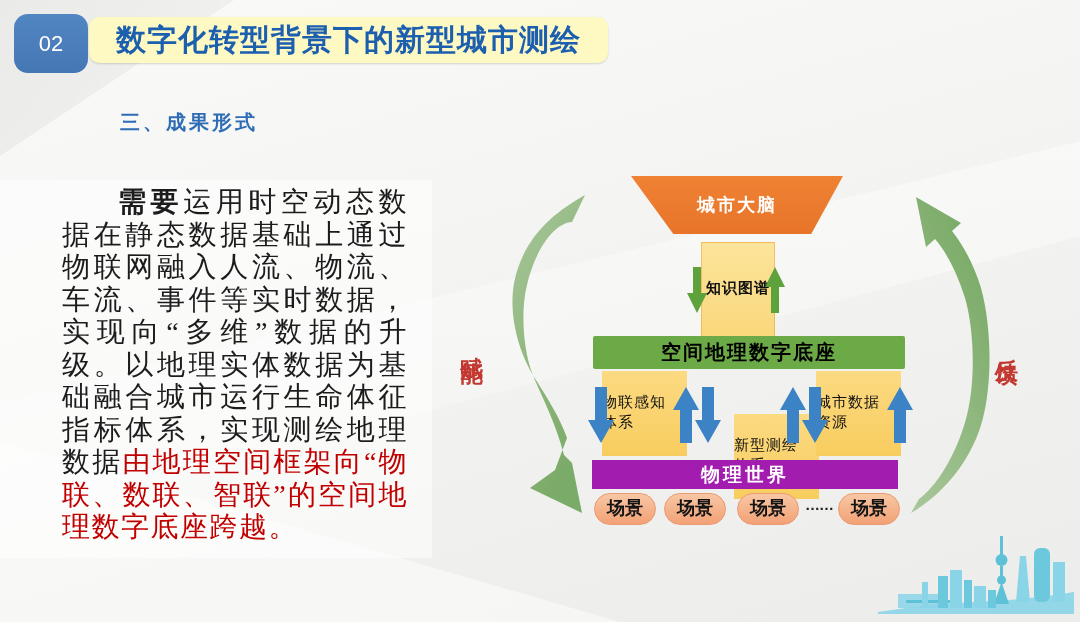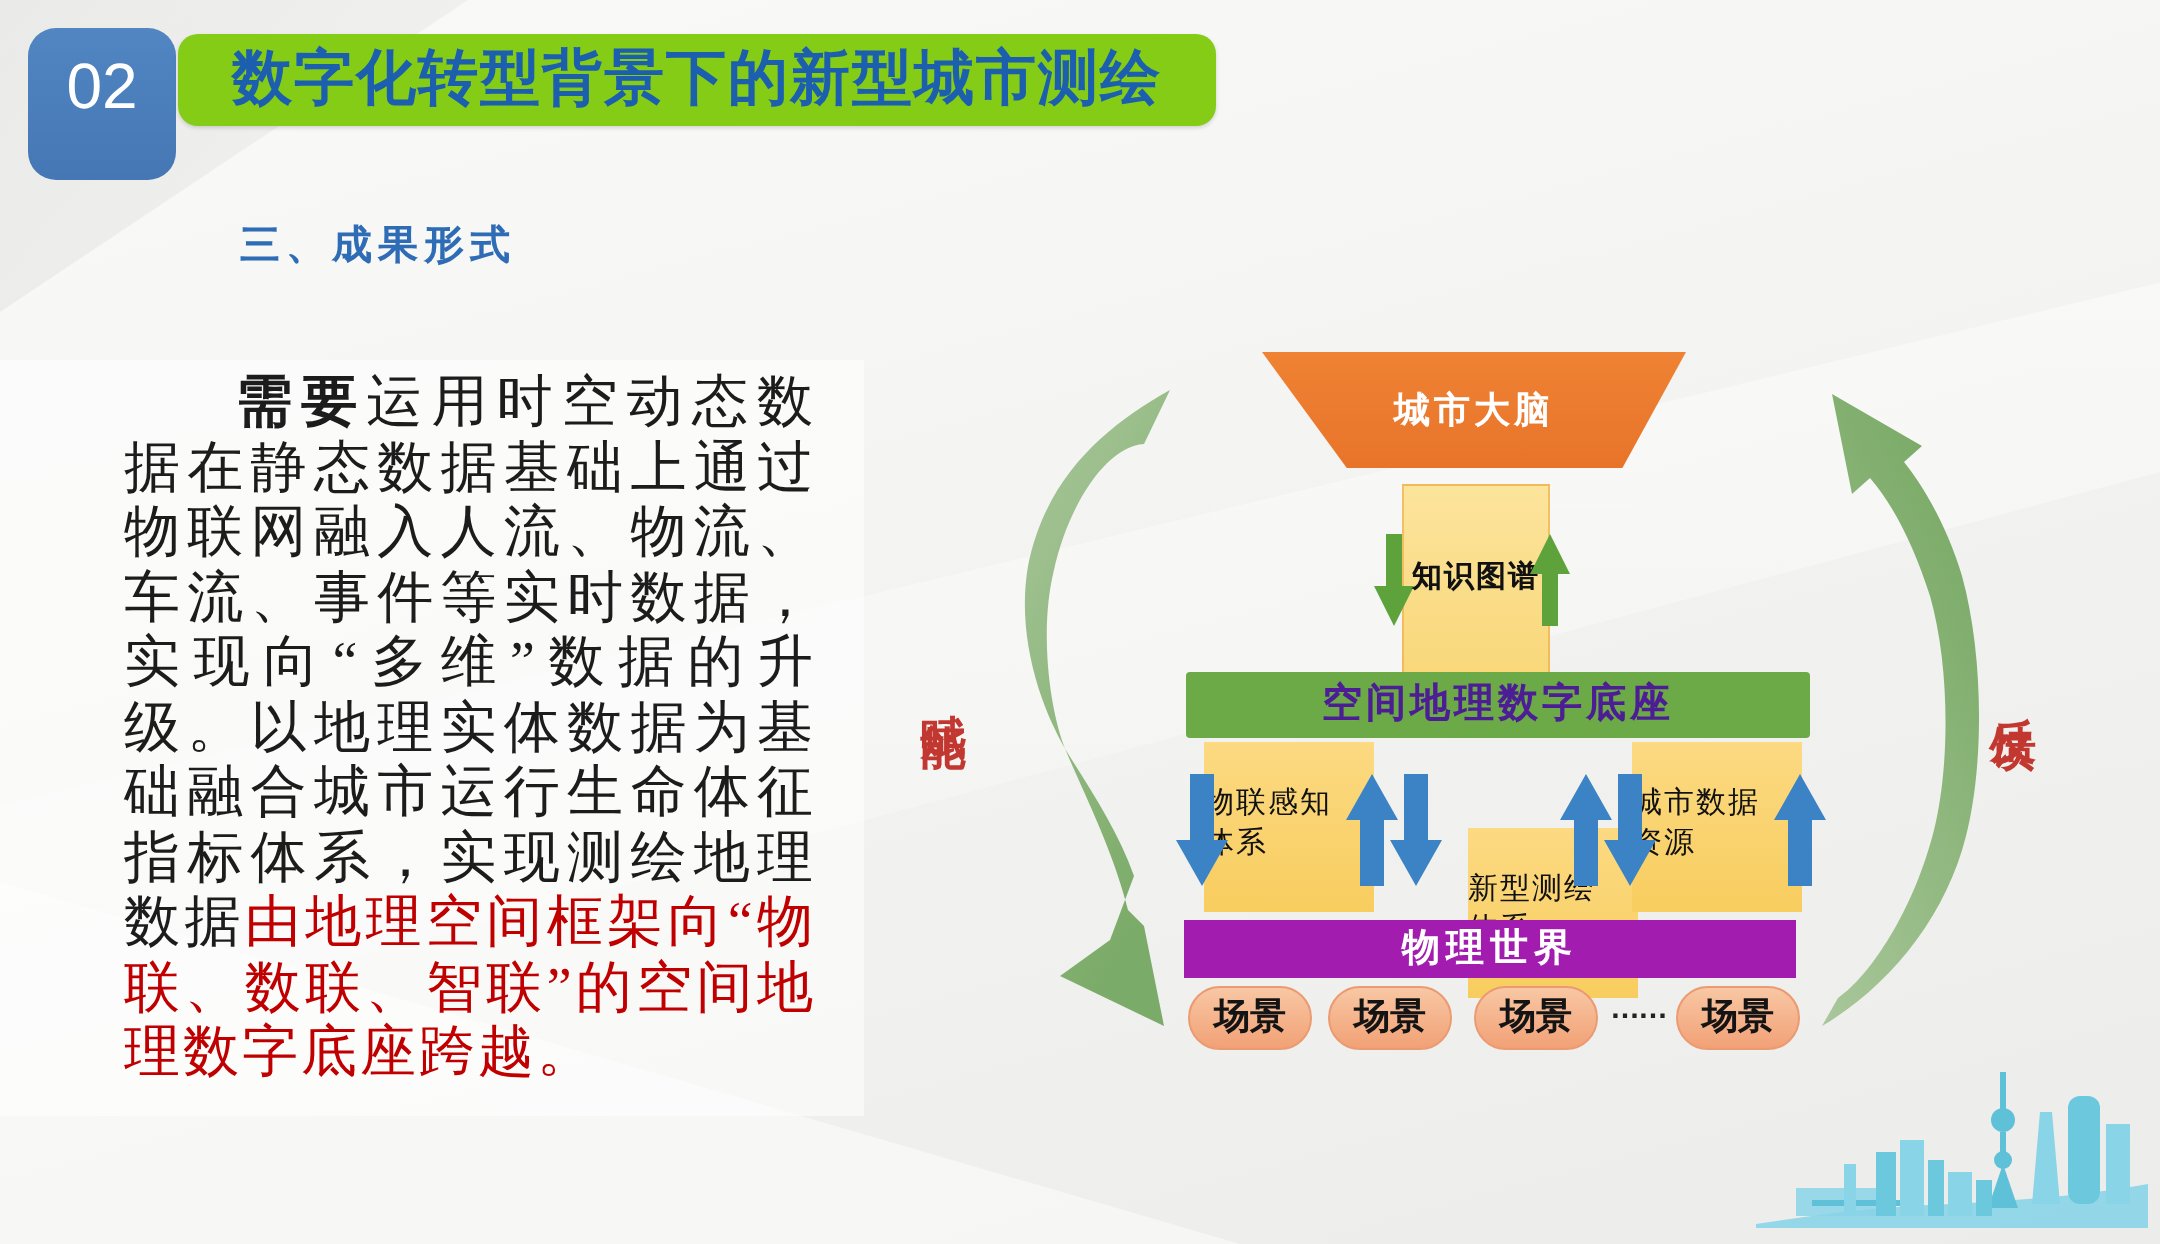--- a/index.html
+++ b/index.html
@@ -14,25 +14,25 @@
     background:linear-gradient(135deg,rgba(208,208,205,.38),rgba(208,208,205,0) 70%);
     clip-path:polygon(0 0,45% 0,0 52%);}
   .bg-band-mid{left:-40px;top:90px;width:1160px;height:520px;opacity:.55;
     background:linear-gradient(to bottom,rgba(255,255,255,.95),rgba(255,255,255,.1));
     clip-path:polygon(0 62%,100% 8%,100% 26%,0 86%);}
   .bg-wedge-bl{left:0;top:330px;width:620px;height:292px;opacity:.6;
     background:rgba(255,255,255,.8);
     clip-path:polygon(0 38%,100% 100%,0 100%);}
   .para-backdrop{left:0;top:180px;width:432px;height:378px;background:rgba(255,255,255,.55);}
   
-  .badge{left:14px;top:14px;width:74px;height:76px;border-radius:14px;
+  .badge{left:14px;top:14px;width:74px;height:59px;border-radius:14px;
     background:linear-gradient(180deg,#5186c2,#4577b4);
-    color:#fff;font-size:32px;line-height:59px;text-align:center;}
+    color:#fff;font-size:22px;line-height:59px;text-align:center;}
   .banner{left:89px;top:17px;width:519px;height:46px;border-radius:10px;
-    background:#84cc16;box-shadow:0 1px 2px rgba(0,0,0,.15);}
+    background:#fef9c3;box-shadow:0 1px 2px rgba(0,0,0,.15);}
   .banner-text{display:block;padding-left:27px;font-size:30px;font-weight:bold;
     line-height:46px;color:#1c5fae;letter-spacing:1px;white-space:nowrap;}
   .logo{right:16px;top:14px;width:270px;text-align:center;}
   .logo-cn{font-family:"Liberation Serif",serif;font-style:italic;font-weight:bold;
     font-size:33px;line-height:40px;color:#2c4470;letter-spacing:3px;white-space:nowrap;
     text-shadow:0 0 1px #2c4470;}
   .logo-en{font-size:11.5px;color:#c23333;margin-top:1px;white-space:nowrap;}
   
   .section-heading{left:120px;top:109px;font-size:20px;font-weight:bold;
     color:#2e6db5;letter-spacing:3px;}
@@ -46,21 +46,21 @@
     background:linear-gradient(180deg,#ef8233,#e8742a);
     clip-path:polygon(0 0,100% 0,85% 100%,20% 100%);
     color:#fff;font-weight:bold;font-size:18px;line-height:58px;text-align:center;
     letter-spacing:2px;}
   .connector{left:701px;top:242px;width:74px;height:95px;
     background:linear-gradient(180deg,#fce49c,#f9d87b);
     border:1px solid rgba(236,162,60,.55);box-sizing:border-box;}
   .kg-label{left:699px;top:279px;width:78px;text-align:center;font-size:15px;
     font-weight:bold;color:#111;letter-spacing:1px;}
   .green-bar{left:593px;top:336px;width:312px;height:33px;background:#6caa47;
-    border-radius:2px;color:#4c1d95;font-weight:bold;font-size:20px;line-height:33px;
+    border-radius:2px;color:#000000;font-weight:bold;font-size:20px;line-height:33px;
     text-align:center;letter-spacing:2px;}
   .sys-box{top:371px;width:85px;height:85px;
     background:linear-gradient(180deg,#fcda82,#f8cd5f);
     font-size:15px;font-weight:normal;color:#111;
     padding-top:0;box-sizing:border-box;}
   .sys-box .inner{margin-top:21px;line-height:20px;letter-spacing:1px;}
   .box1{left:602px;} .box2{left:734px;margin-top:43px;} .box3{left:816px;}
   .blue-bar{left:592px;top:460px;width:306px;height:29px;background:#a21caf;
     color:#fff;font-weight:bold;font-size:19px;line-height:29px;text-align:center;
     letter-spacing:3px;}

